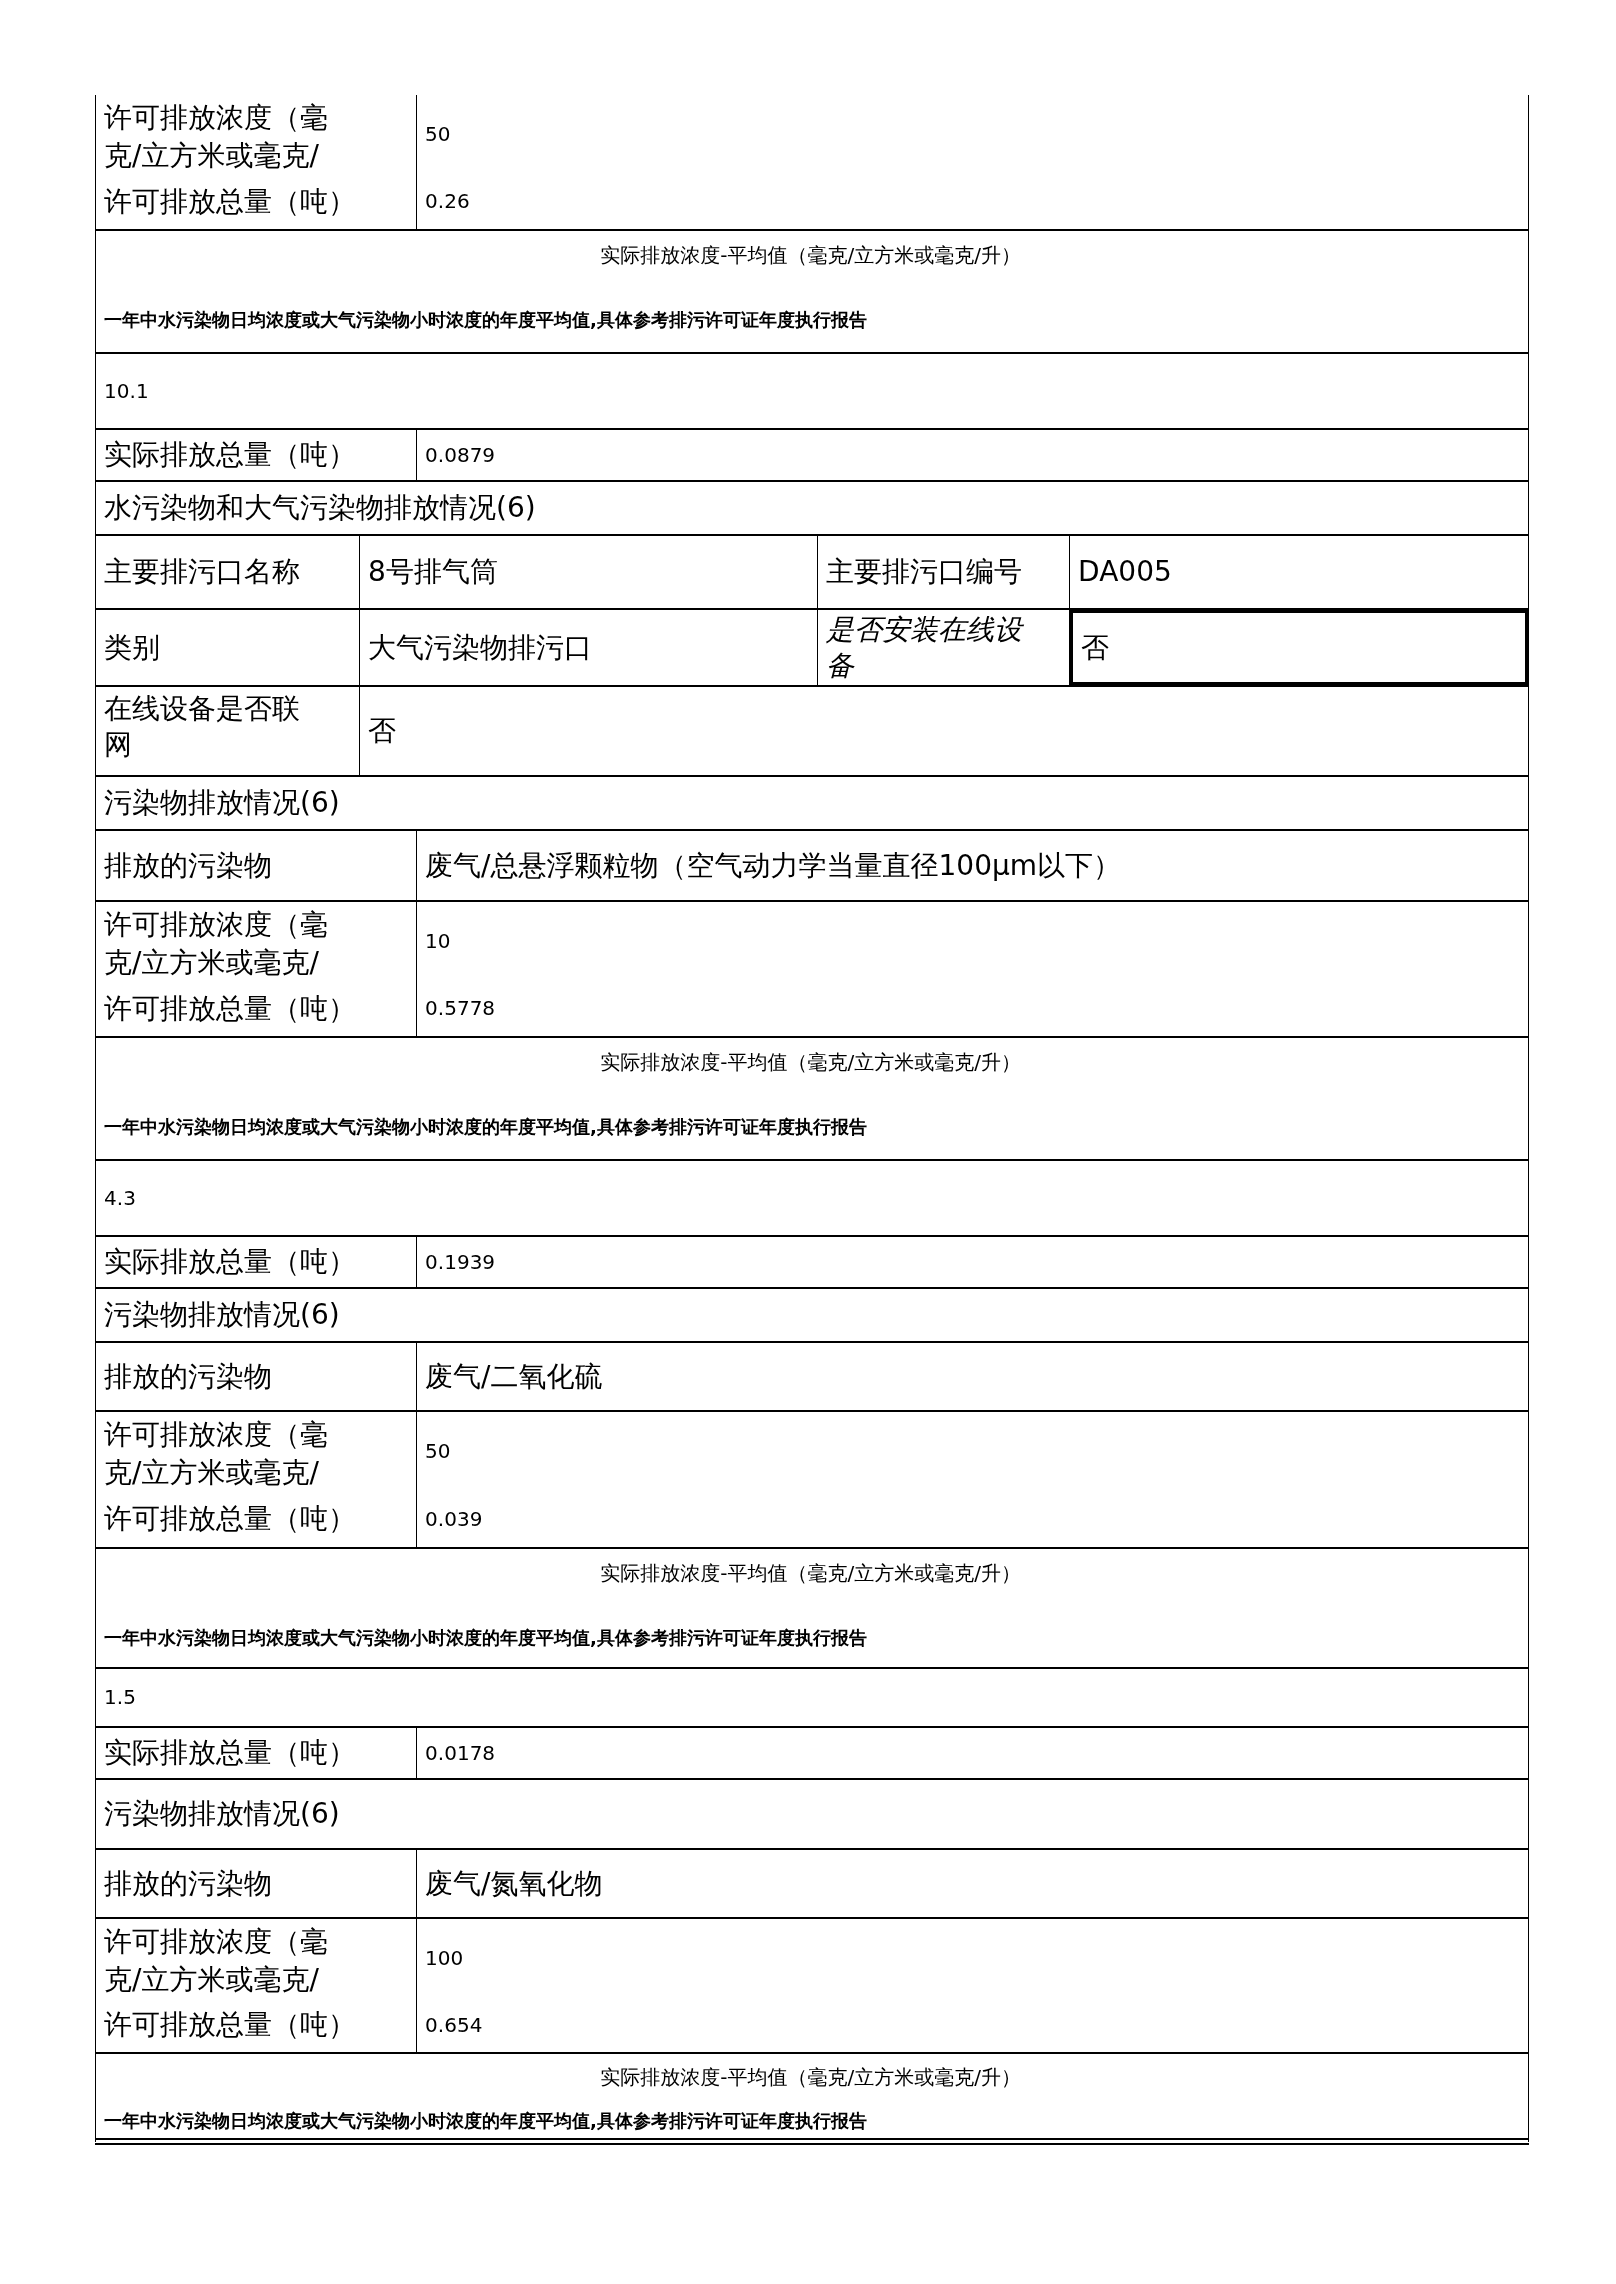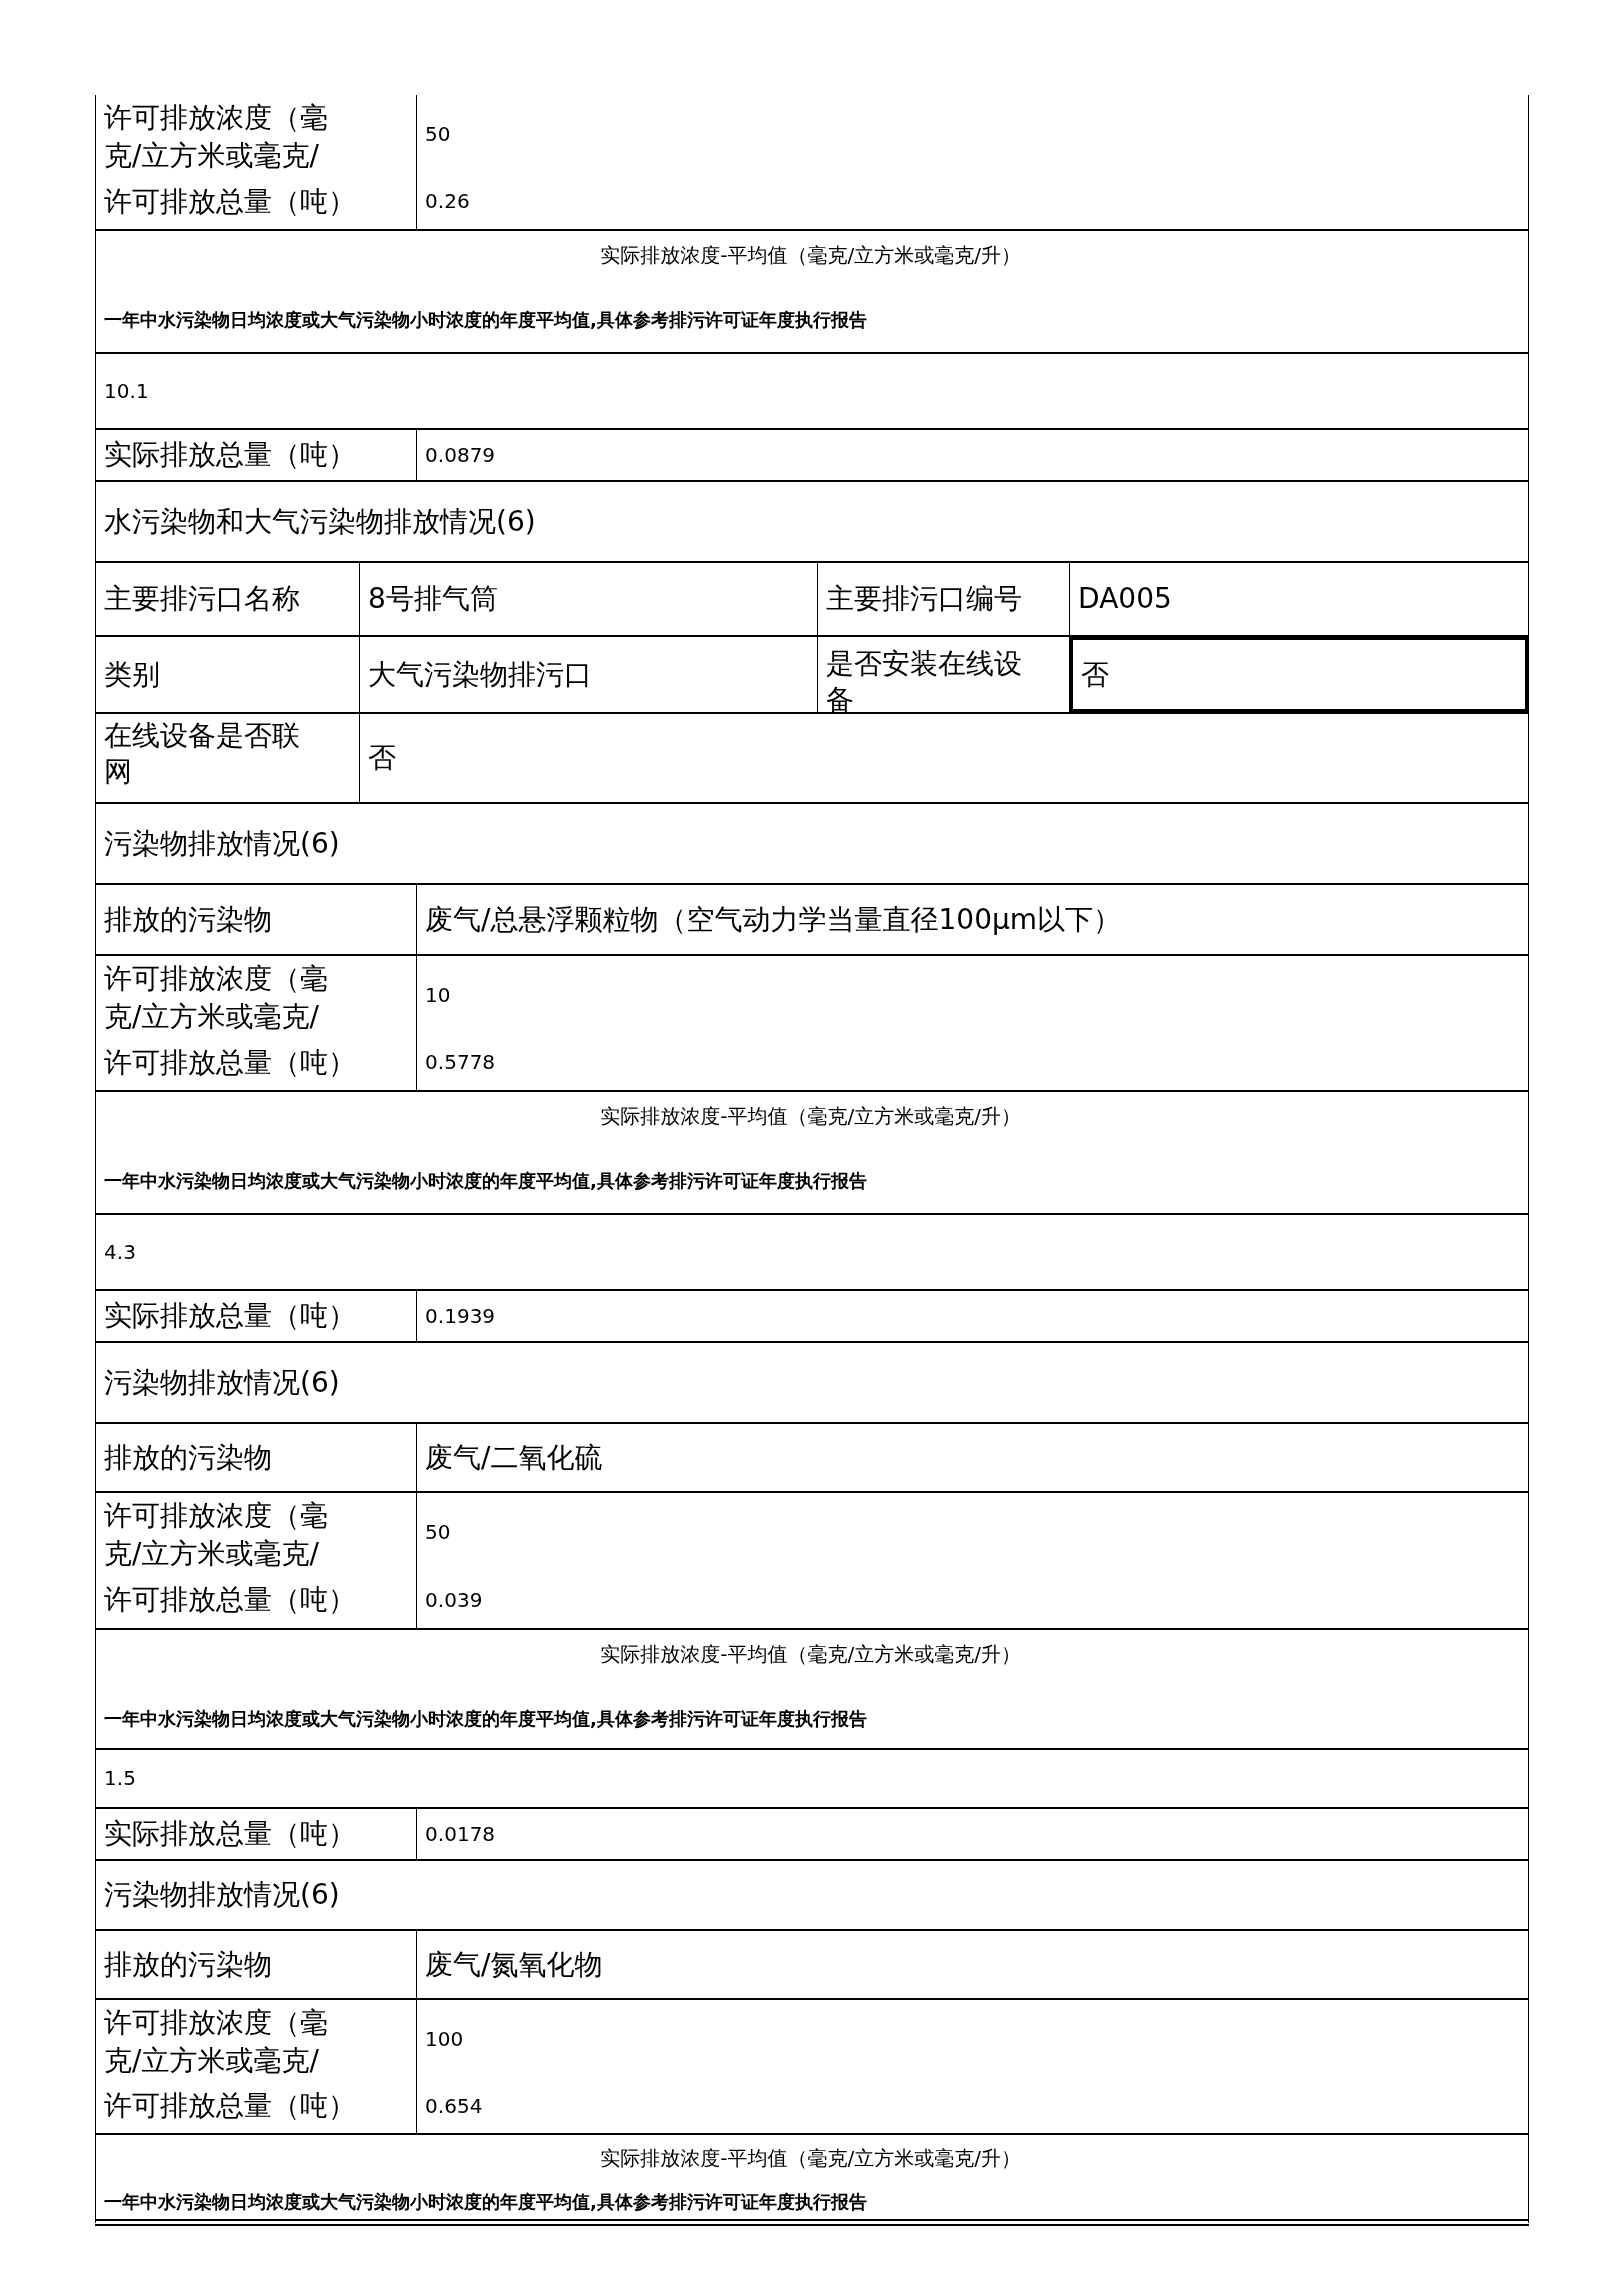--- a/index.html
+++ b/index.html
@@ -11,30 +11,30 @@
   .cell{display:flex;align-items:center;box-sizing:border-box;padding-left:8.1px;overflow:hidden;}
   .sep{border-right:1.6px solid #000;}
   .lbl{font-size:28px;line-height:38px;}
   .num{font-size:20px;line-height:33px;}
   
   .r-block{height:136px;grid-template-columns:321px 1fr;grid-template-rows:79px 1fr;}
   .r-block .conc-lbl{align-items:flex-start;padding-top:4.3px;padding-right:52px;}
   .r-two{height:52px;grid-template-columns:321px 1fr;}
   .r-two-online{height:90px;grid-template-columns:264px 1fr;}
   .r-value{height:76px;display:flex;align-items:center;padding-left:8.1px;}
-  .r-section{height:81px;display:flex;align-items:center;padding-left:8.1px;}
+  .r-section{height:54px;display:flex;align-items:center;padding-left:8.1px;}
   .r-outlet{height:74px;grid-template-columns:264px 458px 252px 1fr;}
   .r-outlet2{height:77px;grid-template-columns:264px 458px 252px 1fr;}
   .r-note{height:123px;display:block;padding:5.4px 11px 0 8.1px;}
   .r-note-last{height:84px;display:block;padding:4.3px 11px 0 8.1px;border-bottom:none;}
   .note-hd{font-size:20px;line-height:38px;text-align:center;}
   .note-tx{font-size:18px;line-height:26px;margin-top:33px;font-weight:bold;}
   .r-note-last .note-tx{margin-top:12px;}
   .wrap7{padding-right:41px;line-height:36px;align-items:flex-start;padding-top:4.3px;}
-  .wrap-dev{padding-right:33px;line-height:36px;align-items:flex-start;padding-top:9px;}
+  .wrap-dev{padding-right:33px;line-height:36px;align-items:flex-start;padding-top:2px;font-style:italic;}
   .heavy{border:3.3px solid #000;}
 </style>
 </head>
 <body>
 
 <div class="page">
   <div class="tbl">
 
     <div class="row r-block">
       <div class="cell sep lbl conc-lbl">许可排放浓度（毫克/立方米或毫克/升）</div>

